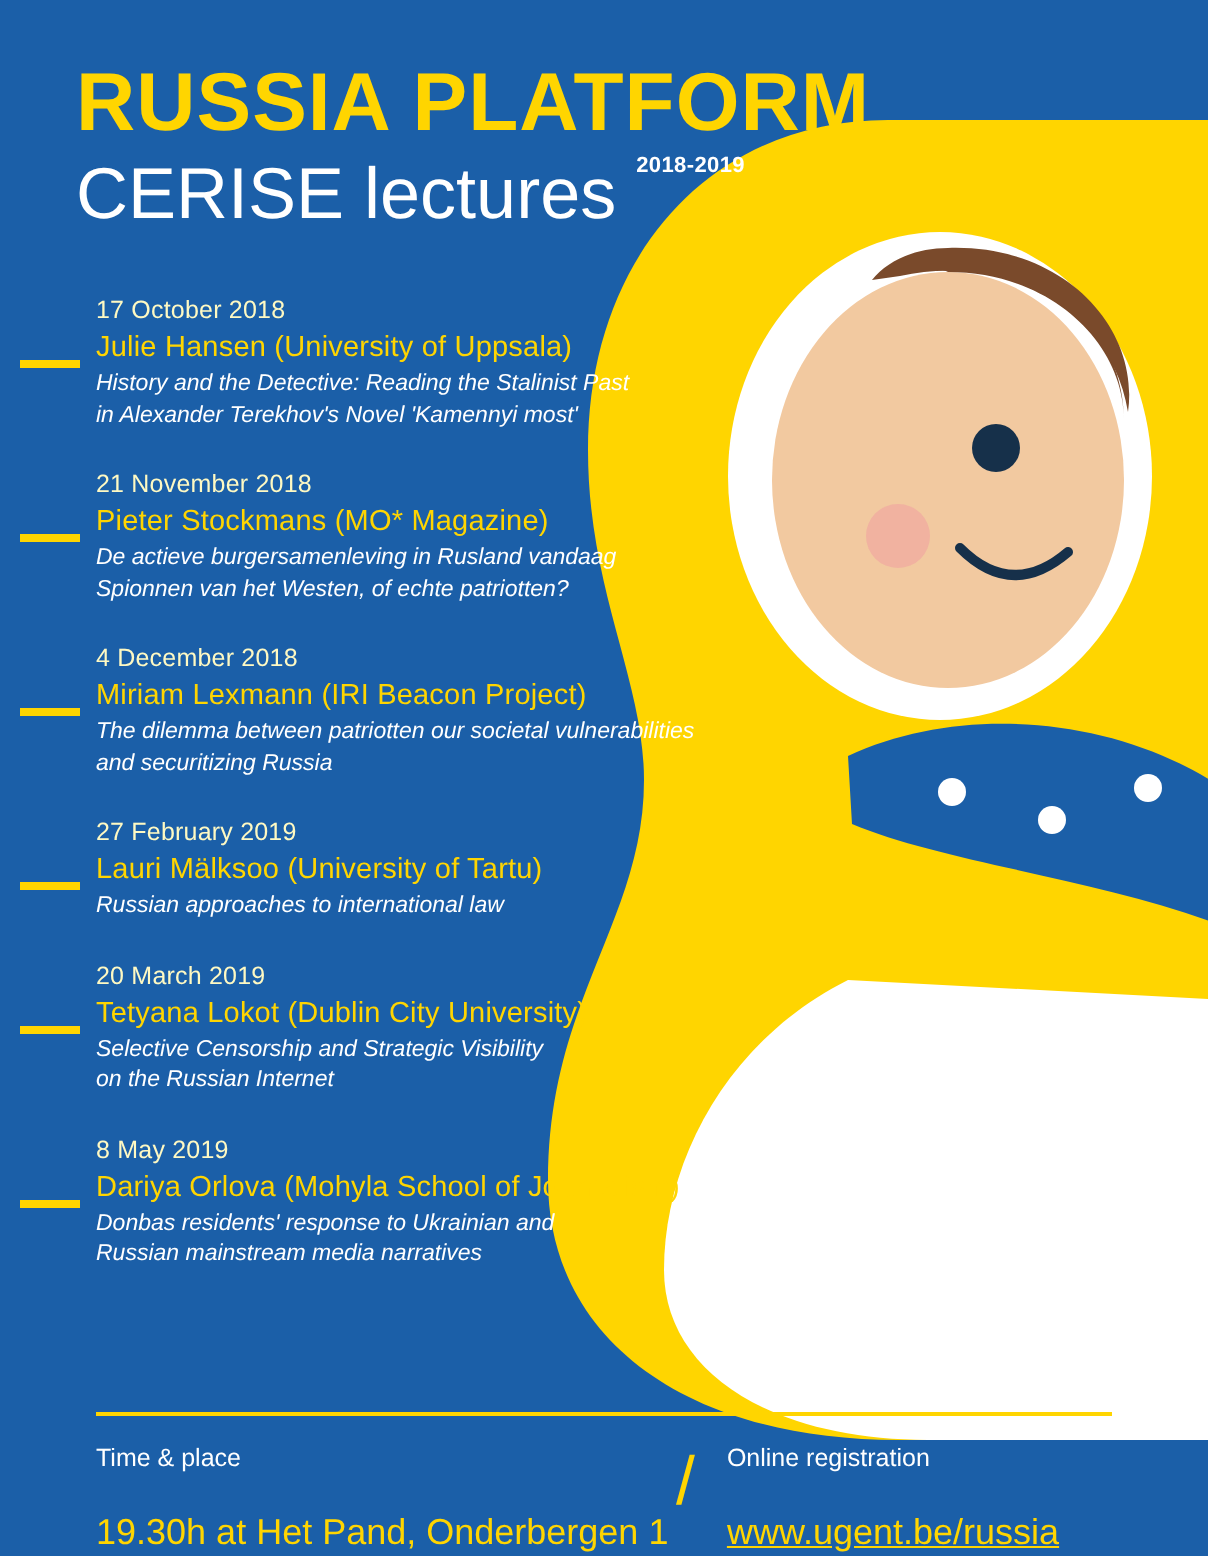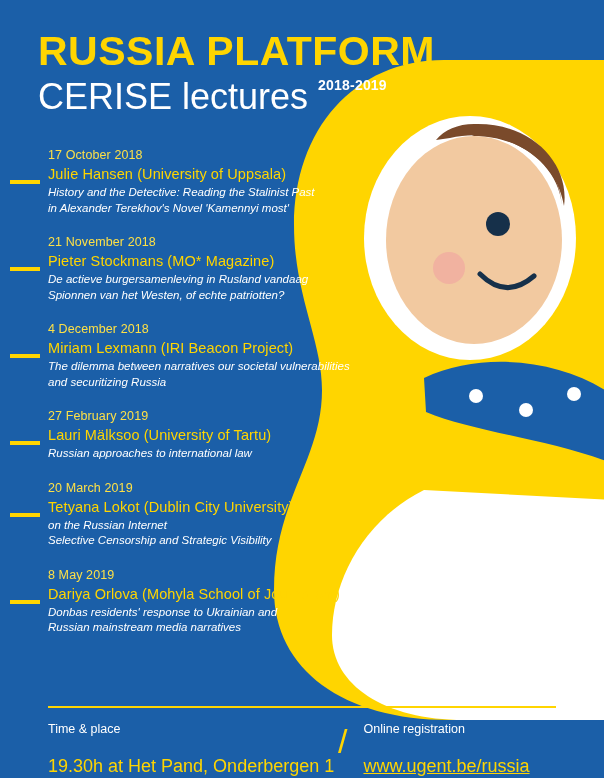--- a/index.html
+++ b/index.html
@@ -53,21 +53,21 @@
     margin-top: 4px;
   }
   .title-sub {
     font-size: 36px;
     color: #ffffff;
     font-weight: normal;
     line-height: 1.1;
     margin: 0;
   }
   .title-years {
-    font-size: 14px;
+    font-size: 11px;
     color: #ffffff;
     font-weight: bold;
     letter-spacing: 0.2px;
     padding-bottom: 4px;
   }
 
   
   .lectures {
     position: absolute;
     left: 48px;
@@ -82,21 +82,21 @@
   .dash {
     position: absolute;
     left: -38px;
     top: 32px;
     width: 30px;
     height: 4px;
     background: #ffd500;
   }
   .lec-date {
     font-size: 12.5px;
-    color: #fde047;
+    color: #fef9c3;
     margin-bottom: 4px;
     letter-spacing: 0.1px;
   }
   .lec-speaker {
     font-size: 14.5px;
     color: #ffd500;
     margin-bottom: 3px;
     letter-spacing: 0.1px;
   }
   .lec-desc {
@@ -210,37 +210,37 @@
       <div class="lec-date">21 November 2018</div>
       <div class="lec-speaker">Pieter Stockmans (MO* Magazine)</div>
       <div class="lec-desc">De actieve burgersamenleving in Rusland vandaag</div>
       <div class="lec-desc">Spionnen van het Westen, of echte patriotten?</div>
     </div>
 
     <div class="lecture">
       <div class="dash"></div>
       <div class="lec-date">4 December 2018</div>
       <div class="lec-speaker">Miriam Lexmann (IRI Beacon Project)</div>
-      <div class="lec-desc">The dilemma between narratives our societal vulnerabilities</div>
+      <div class="lec-desc">The dilemma between patriotten our societal vulnerabilities</div>
       <div class="lec-desc">and securitizing Russia</div>
     </div>
 
     <div class="lecture">
       <div class="dash"></div>
       <div class="lec-date">27 February 2019</div>
       <div class="lec-speaker">Lauri Mälksoo (University of Tartu)</div>
       <div class="lec-desc">Russian approaches to international law</div>
     </div>
 
     <div class="lecture">
       <div class="dash"></div>
       <div class="lec-date">20 March 2019</div>
       <div class="lec-speaker">Tetyana Lokot (Dublin City University)</div>
+      <div class="lec-desc">Selective Censorship and Strategic Visibility</div>
       <div class="lec-desc">on the Russian Internet</div>
-      <div class="lec-desc">Selective Censorship and Strategic Visibility</div>
     </div>
 
     <div class="lecture">
       <div class="dash"></div>
       <div class="lec-date">8 May 2019</div>
       <div class="lec-speaker">Dariya Orlova (Mohyla School of Journalism)</div>
       <div class="lec-desc">Donbas residents' response to Ukrainian and</div>
       <div class="lec-desc">Russian mainstream media narratives</div>
     </div>
 

